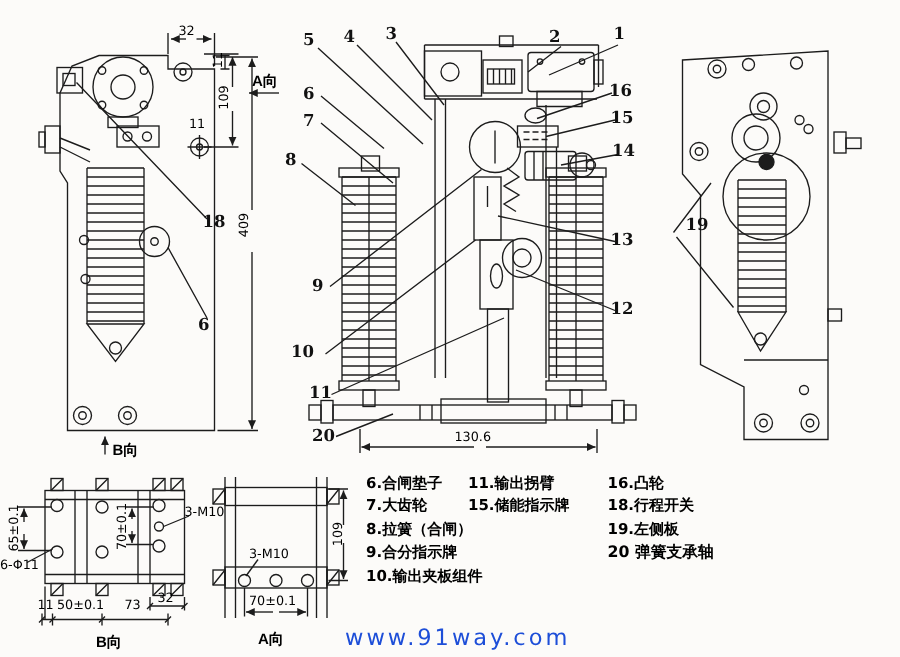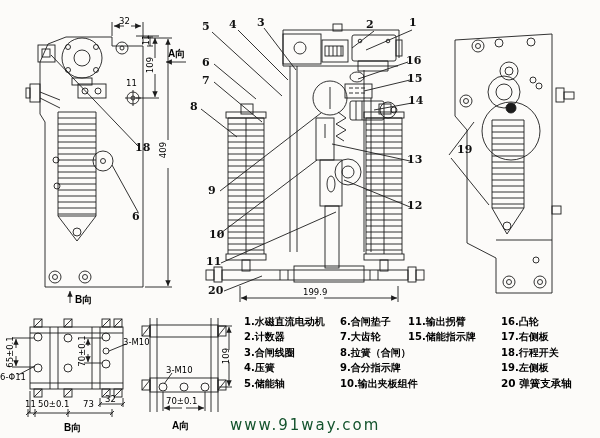--- a/index.html
+++ b/index.html
@@ -9,21 +9,21 @@
   .co{position:absolute;font:600 11px "DejaVu Serif",serif;color:#111;white-space:nowrap;}
   .dim{position:absolute;font:8.5px "DejaVu Sans",sans-serif;color:#000;white-space:nowrap;}
   .rot{transform:rotate(-90deg);text-align:center;}
   .vlabel{position:absolute;font:700 10px "Liberation Sans",sans-serif;color:#000;white-space:nowrap;}
   .legend{position:absolute;left:244px;top:315px;display:flex;}
   .lcol{display:flex;flex-direction:column;}
   .litem{height:15.4px;font-size:10px;font-weight:600;color:#000;white-space:nowrap;
          font-family:"DejaVu Sans",sans-serif;}
   .hand{font-size:10.5px;}
   .watermark{position:absolute;left:230px;top:416px;font:15px "DejaVu Sans",sans-serif;
-             color:#14532d;letter-spacing:2px;}
+             color:#1d4ed8;letter-spacing:2px;}
 </style>
 </head>
 <body>
 
 <div id="canvas">
 
 <svg width="600" height="438" viewBox="0 0 600 438">
   <defs>
     <marker id="arw" markerWidth="8" markerHeight="7" refX="6.5" refY="3" orient="auto">
       <path d="M0,0 L6.5,3 L0,6 Z" fill="#1c1c1c"></path>
@@ -222,79 +222,71 @@
 
 <div class="co" style="left:409px;top:16px">1</div>
 <div class="co" style="left:366px;top:18px">2</div>
 <div class="co" style="left:257px;top:16px">3</div>
 <div class="co" style="left:229px;top:18px">4</div>
 <div class="co" style="left:202px;top:20px">5</div>
 <div class="co" style="left:202px;top:56px">6</div>
 <div class="co" style="left:202px;top:74px">7</div>
 <div class="co" style="left:190px;top:100px">8</div>
 <div class="co" style="left:208px;top:184px">9</div>
-<div class="co" style="left:209px;top:228px">10</div>
+<div class="co" style="left:194px;top:228px">10</div>
 <div class="co" style="left:206px;top:255px">11</div>
 <div class="co" style="left:407px;top:199px">12</div>
 <div class="co" style="left:407px;top:153px">13</div>
 <div class="co" style="left:408px;top:94px">14</div>
 <div class="co" style="left:407px;top:72px">15</div>
 <div class="co" style="left:406px;top:54px">16</div>
 <div class="co" style="left:132px;top:210px">6</div>
 <div class="co" style="left:135px;top:141px">18</div>
 <div class="co" style="left:457px;top:143px">19</div>
 <div class="co" style="left:208px;top:284px">20</div>
 
 <div class="dim" style="left:119px;top:16px">32</div>
 <div class="dim rot" style="left:139px;top:35px;width:14px">11</div>
 <div class="dim rot" style="left:135px;top:60px;width:30px">109</div>
 <div class="dim" style="left:126px;top:78px">11</div>
 <div class="vlabel" style="left:168px;top:47px">A向</div>
 <div class="dim rot" style="left:148px;top:145px;width:30px">409</div>
 <div class="vlabel" style="left:75px;top:293px">B向</div>
 
-<div class="dim" style="left:303px;top:287px">199.9</div>
+<div class="dim" style="left:303px;top:287px">130.6</div>
 
 <div class="dim rot" style="left:-10px;top:347px;width:40px">65±0.1</div>
 <div class="dim rot" style="left:62px;top:346px;width:40px">70±0.1</div>
 <div class="dim" style="left:0px;top:372px">6-Φ11</div>
 <div class="dim" style="left:123px;top:337px">3-M10</div>
 <div class="dim" style="left:25px;top:399px">11</div>
 <div class="dim" style="left:38px;top:399px">50±0.1</div>
 <div class="dim" style="left:83px;top:399px">73</div>
 <div class="dim" style="left:105px;top:394px">32</div>
 <div class="vlabel" style="left:64px;top:421px">B向</div>
 
 <div class="dim" style="left:166px;top:365px">3-M10</div>
 <div class="dim rot" style="left:211px;top:351px;width:30px">109</div>
 <div class="dim" style="left:166px;top:396px">70±0.1</div>
 <div class="vlabel" style="left:172px;top:419px">A向</div>
 
 <div class="legend">
-  <div class="lcol" style="width:96px">
-    <div class="litem">1.水磁直流电动机</div>
-    <div class="litem">2.计数器</div>
-    <div class="litem">3.合闸线圈</div>
-    <div class="litem">4.压簧</div>
-    <div class="litem">5.储能轴</div>
-  </div>
   <div class="lcol" style="width:68px">
     <div class="litem">6.合闸垫子</div>
     <div class="litem">7.大齿轮</div>
     <div class="litem">8.拉簧（合闸）</div>
     <div class="litem">9.合分指示牌</div>
     <div class="litem">10.输出夹板组件</div>
   </div>
   <div class="lcol" style="width:93px">
     <div class="litem">11.输出拐臂</div>
     <div class="litem">15.储能指示牌</div>
   </div>
   <div class="lcol">
     <div class="litem">16.凸轮</div>
-    <div class="litem">17.右侧板</div>
     <div class="litem">18.行程开关</div>
     <div class="litem">19.左侧板</div>
     <div class="litem hand">20 弹簧支承轴</div>
   </div>
 </div>
 
 <div class="watermark">www.91way.com</div>
 
 </div>
 

